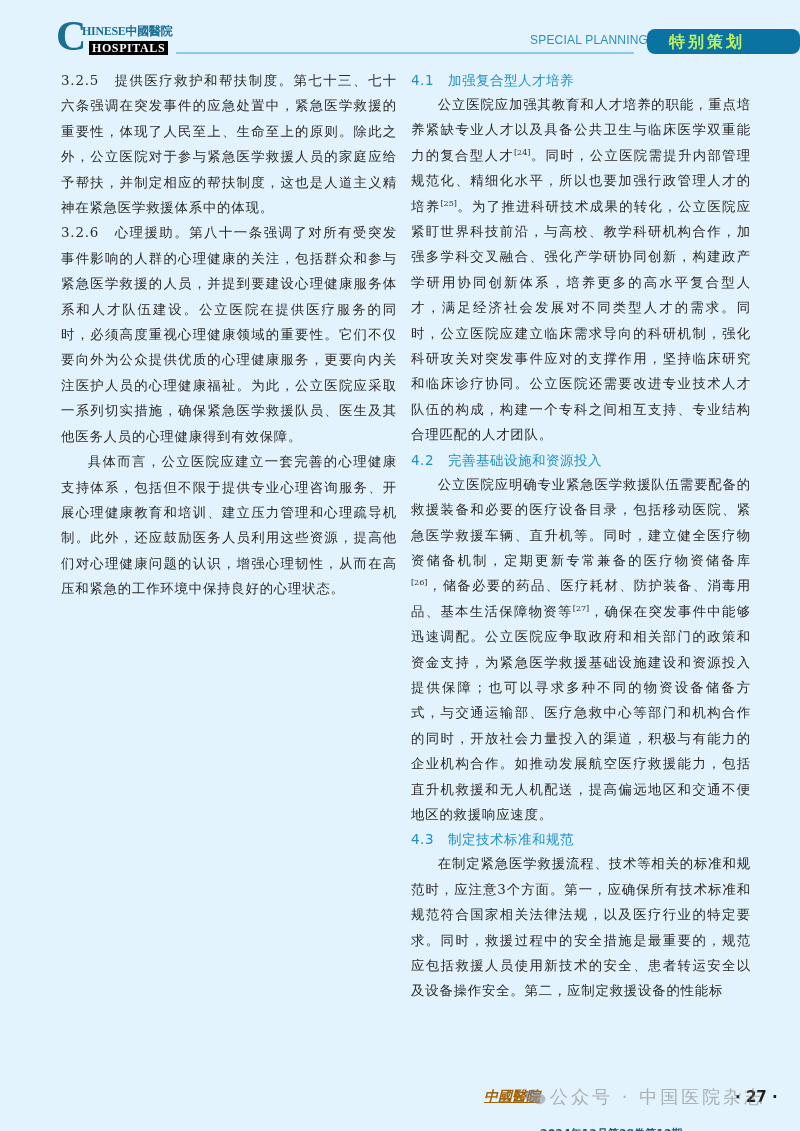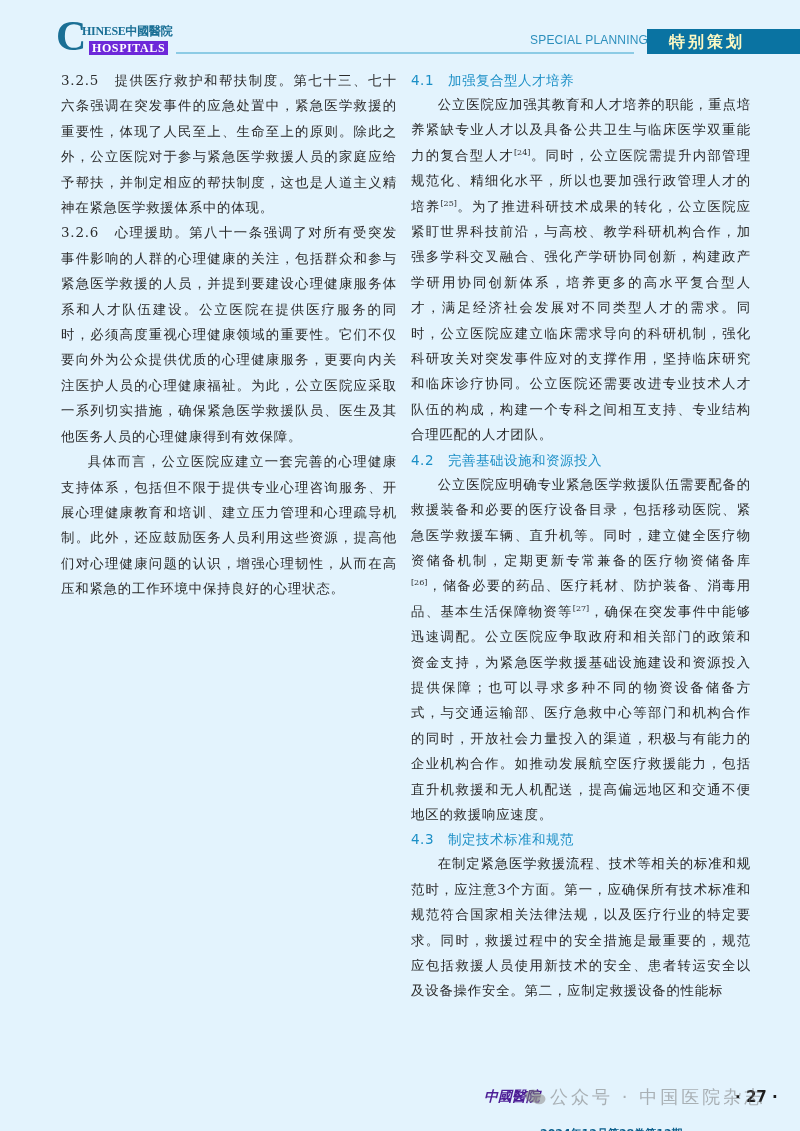--- a/index.html
+++ b/index.html
@@ -25,39 +25,39 @@
       font-family: "Liberation Serif", serif; font-weight: bold;
       font-size: 42px; line-height: 42px; color: #1a6f95;
     }
     .logo-top {
       position: absolute; left: 26px; top: 6px;
       font-family: "Liberation Serif", serif; font-weight: bold;
       font-size: 12px; color: #1a6f95; letter-spacing: -0.3px; white-space: nowrap;
     }
     .logo-bottom {
       position: absolute; left: 33px; top: 24px;
-      background: #6d28d9; color: #ffffff;
+      background: #000000; color: #ffffff;
       font-family: "Liberation Serif", serif; font-weight: bold;
       font-size: 12px; line-height: 14px; padding: 0 3px; letter-spacing: 0.6px;
       white-space: nowrap;
     }
     .header-rule {
       position: absolute; left: 176px; top: 52px; width: 458px; height: 2px;
       background: #8ccbe5;
     }
     .section-en {
       position: absolute; left: 530px; top: 33px;
       font-family: "Liberation Sans", sans-serif; font-size: 12px;
       color: #2c8fbc; letter-spacing: 0.2px; white-space: nowrap;
     }
     .section-cn {
       position: absolute; left: 647px; top: 29px; width: 153px; height: 25px;
-      background: #0a73a2; color: #fef9c3;
+      background: #0a73a2; color: #bef264;
       font-family: "DejaVu Serif", serif; font-weight: bold;
-      font-size: 16px; line-height: 25px; padding-left: 22px; letter-spacing: 3px;
+      font-size: 16px; line-height: 25px; padding-left: 22px; letter-spacing: 3px; border-radius: 8px;
     }
     
     .col {
       position: absolute; top: 68px;
       font-size: 13.4px; line-height: 25.4px;
       text-align: justify; letter-spacing: 0.8px;
     }
     .col-left { left: 61px; width: 336px; }
     .col-right { left: 411px; width: 340px; }
     .col p { margin: 0; }
@@ -73,21 +73,21 @@
     }
     .sup { font-size: 8px; vertical-align: super; line-height: 0; letter-spacing: 0; }
     
     .footer {
       position: absolute; left: 484px; top: 1088px; width: 316px; height: 24px;
       white-space: nowrap;
     }
     .footer-logo {
       position: absolute; left: 0; top: 0;
       font-family: "DejaVu Serif", serif; font-weight: bold; font-style: italic;
-      font-size: 14px; color: #4c1d95;
+      font-size: 14px; color: #a16207; text-decoration: underline;
     }
     .footer-issue {
       position: absolute; left: 56px; top: 3px;
       font-family: "DejaVu Sans", sans-serif; font-weight: bold;
       font-size: 11px; color: #0b5f8c; margin-top: 35px;
     }
     .footer-page {
       position: absolute; left: 218px; top: 0px;
       font-family: "DejaVu Sans", sans-serif; font-weight: bold;
       font-size: 15px; color: #1c1c1c; margin-left: 33px;

